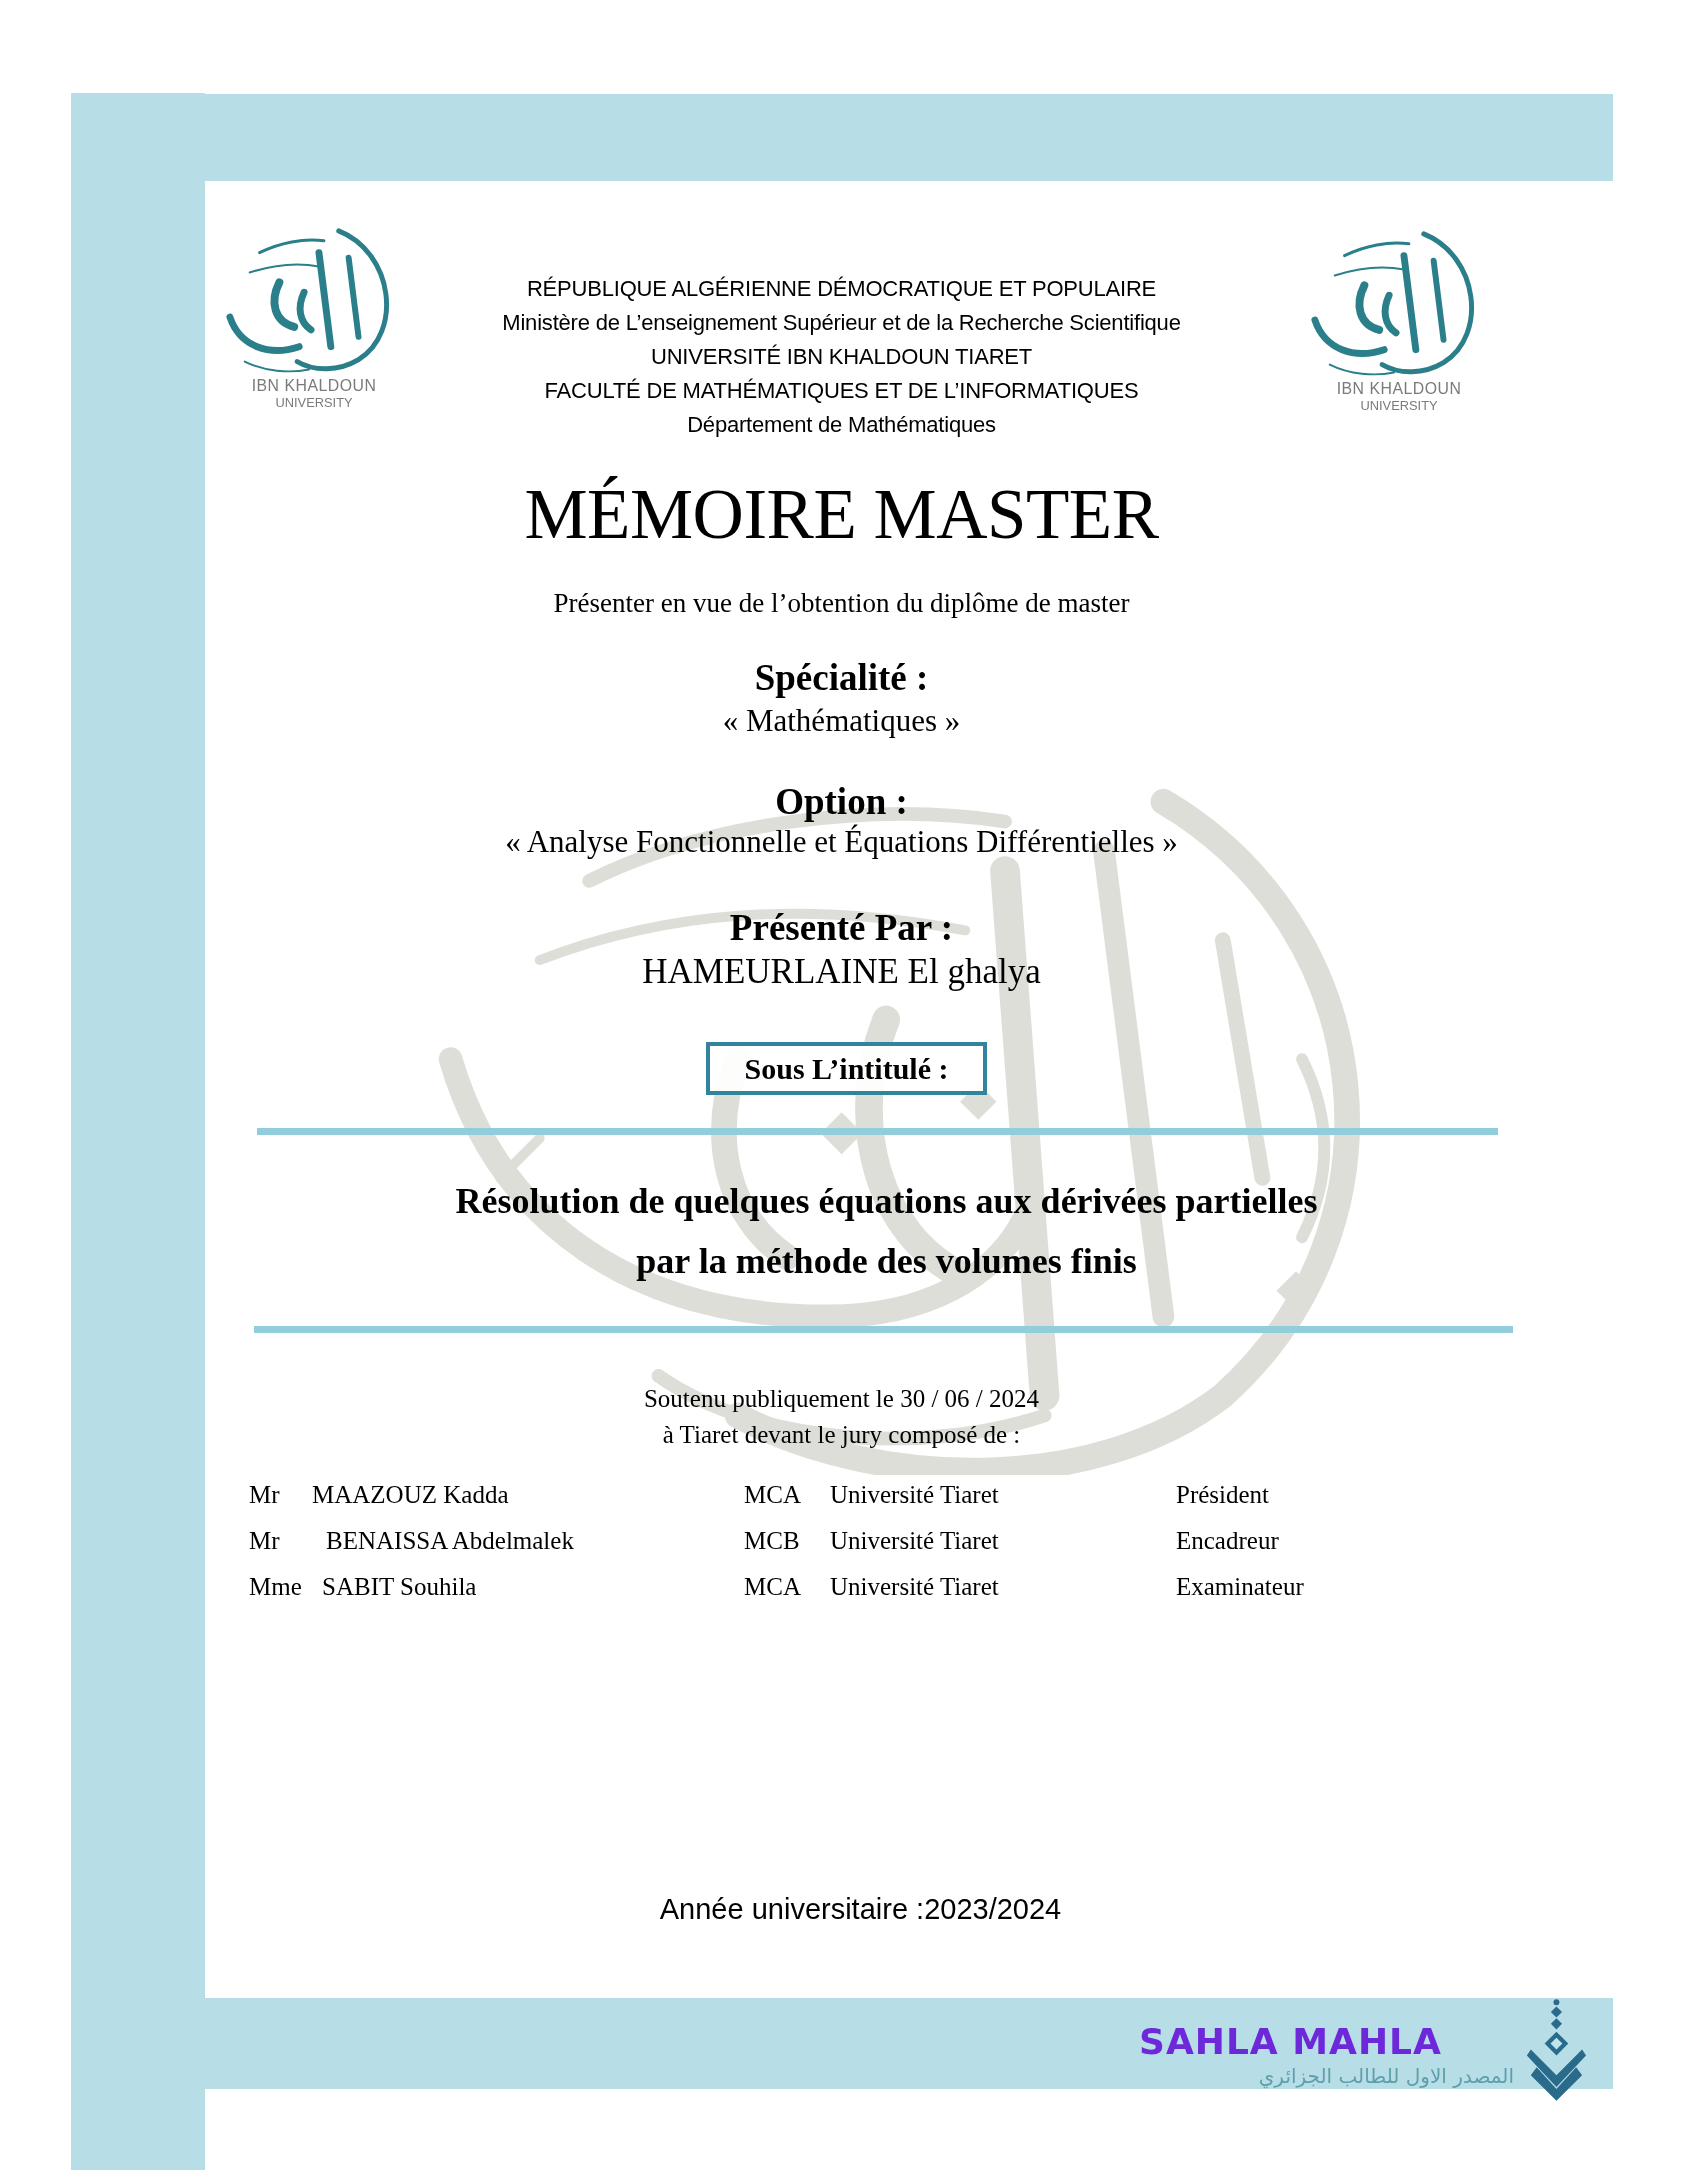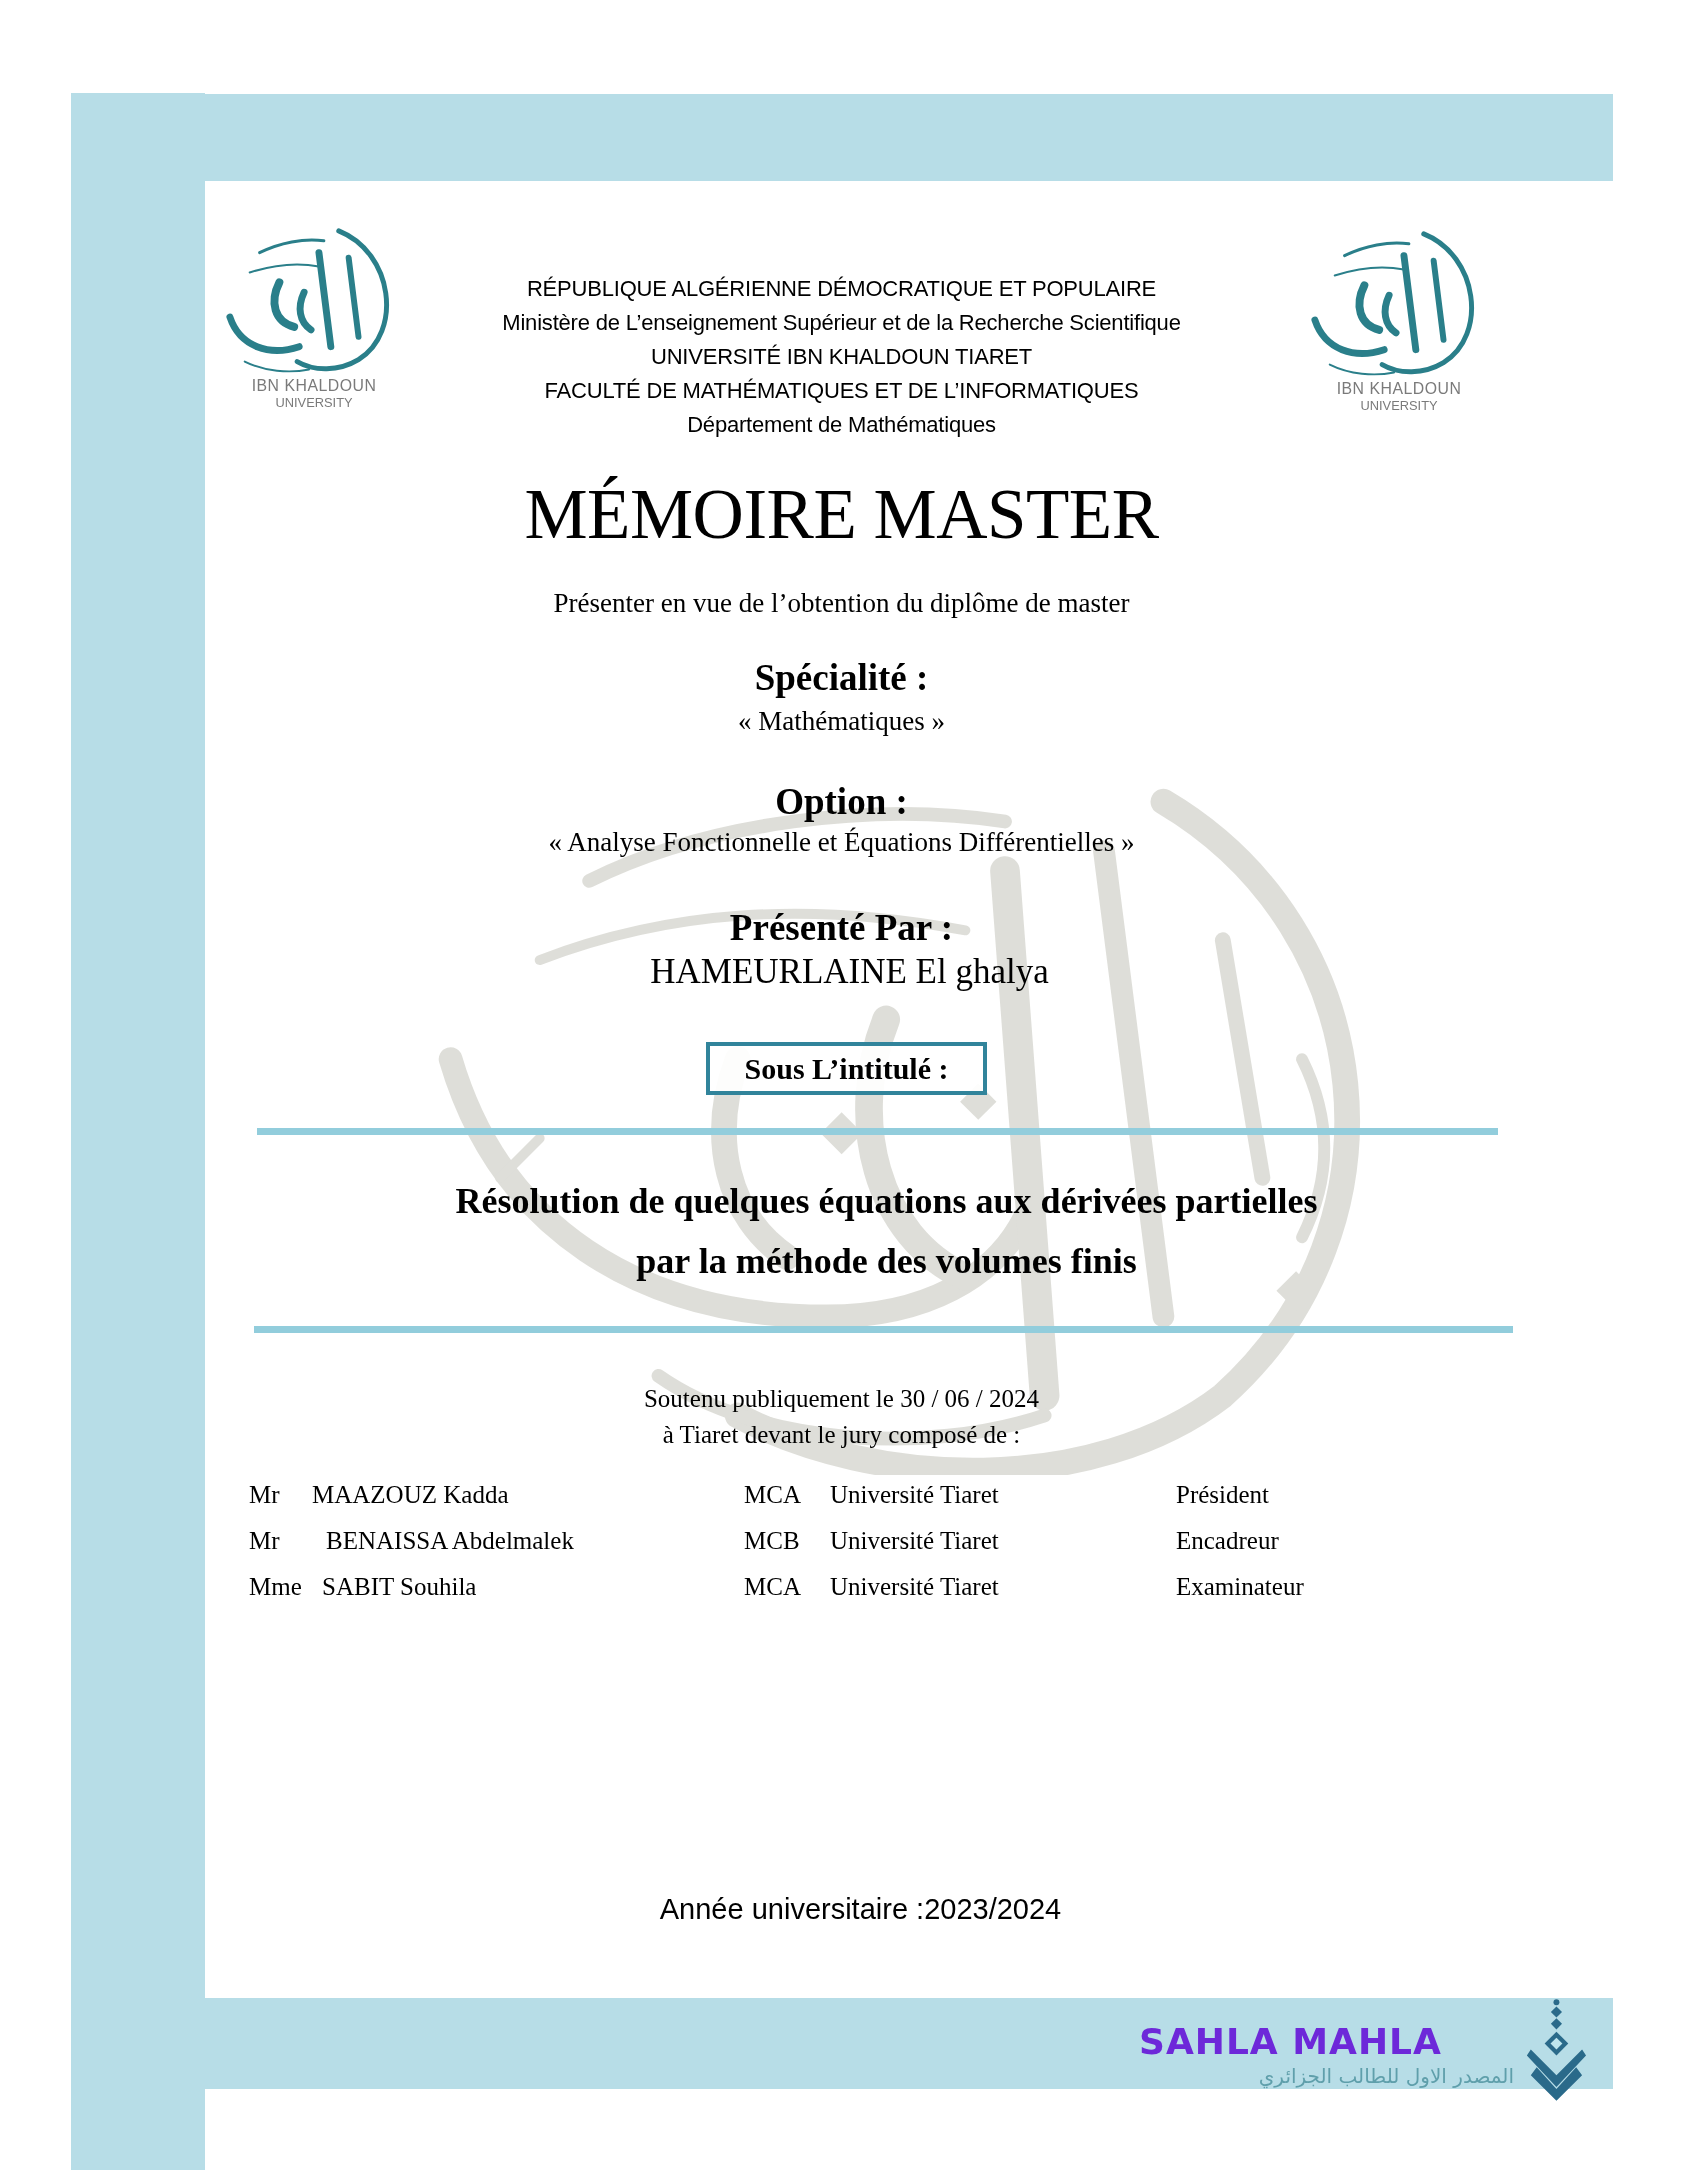--- a/index.html
+++ b/index.html
@@ -10,22 +10,22 @@
   .band-bottom { left:205px; top:1998px; width:1408px; height:91px; background:#b7dde7; }
 
   .logo { width:188px; height:188px; }
   .logo svg { width:188px; height:188px; display:block; }
 
   .hdr { left:396px; width:891px; text-align:center; font-family:"Liberation Sans", sans-serif; font-size:22px; line-height:34px; letter-spacing:-0.2px; }
   .center { left:205px; width:1273px; text-align:center; }
   .t-memoire { font-size:71px; line-height:79px; letter-spacing:-0.5px; }
   .t-sub { font-size:27px; line-height:34px; }
   .t-label { font-size:37px; line-height:42px; font-weight:bold; }
-  .t-value { font-size:27px; line-height:40px; }
-  .t-name { font-size:35px; line-height:42px;padding-left:8px; }
+  .t-value { font-size:31px; line-height:40px; }
+  .t-name { font-size:35px; line-height:42px; }
 
   .sous-box { left:706px; top:1042px; width:273px; height:45px; border:4px solid #31849b; background:rgba(255,255,255,0.92); text-align:center; font-weight:bold; font-size:30px; line-height:45px; }
   .rule { height:7px; background:#92cddc; }
   .title { left:248px; width:1277px; text-align:center; font-weight:bold; font-size:36px; line-height:60px; }
   .defense { font-size:25px; line-height:36px;margin-top:6px; }
   .jury-cell { font-size:25px; line-height:30px; white-space:nowrap; }
   .year { left:205px; width:1273px; text-align:center; font-family:"Liberation Sans", sans-serif; font-size:29px; line-height:36px; }
 
   .watermark { left:411px; top:762px; width:990px; height:713px; opacity:0.32; }
   .sahla { left:1139px; top:2020px; font-family:"DejaVu Sans", sans-serif; font-weight:bold; font-size:36px; color:#6d28d9; letter-spacing:1px; line-height:44px; }

